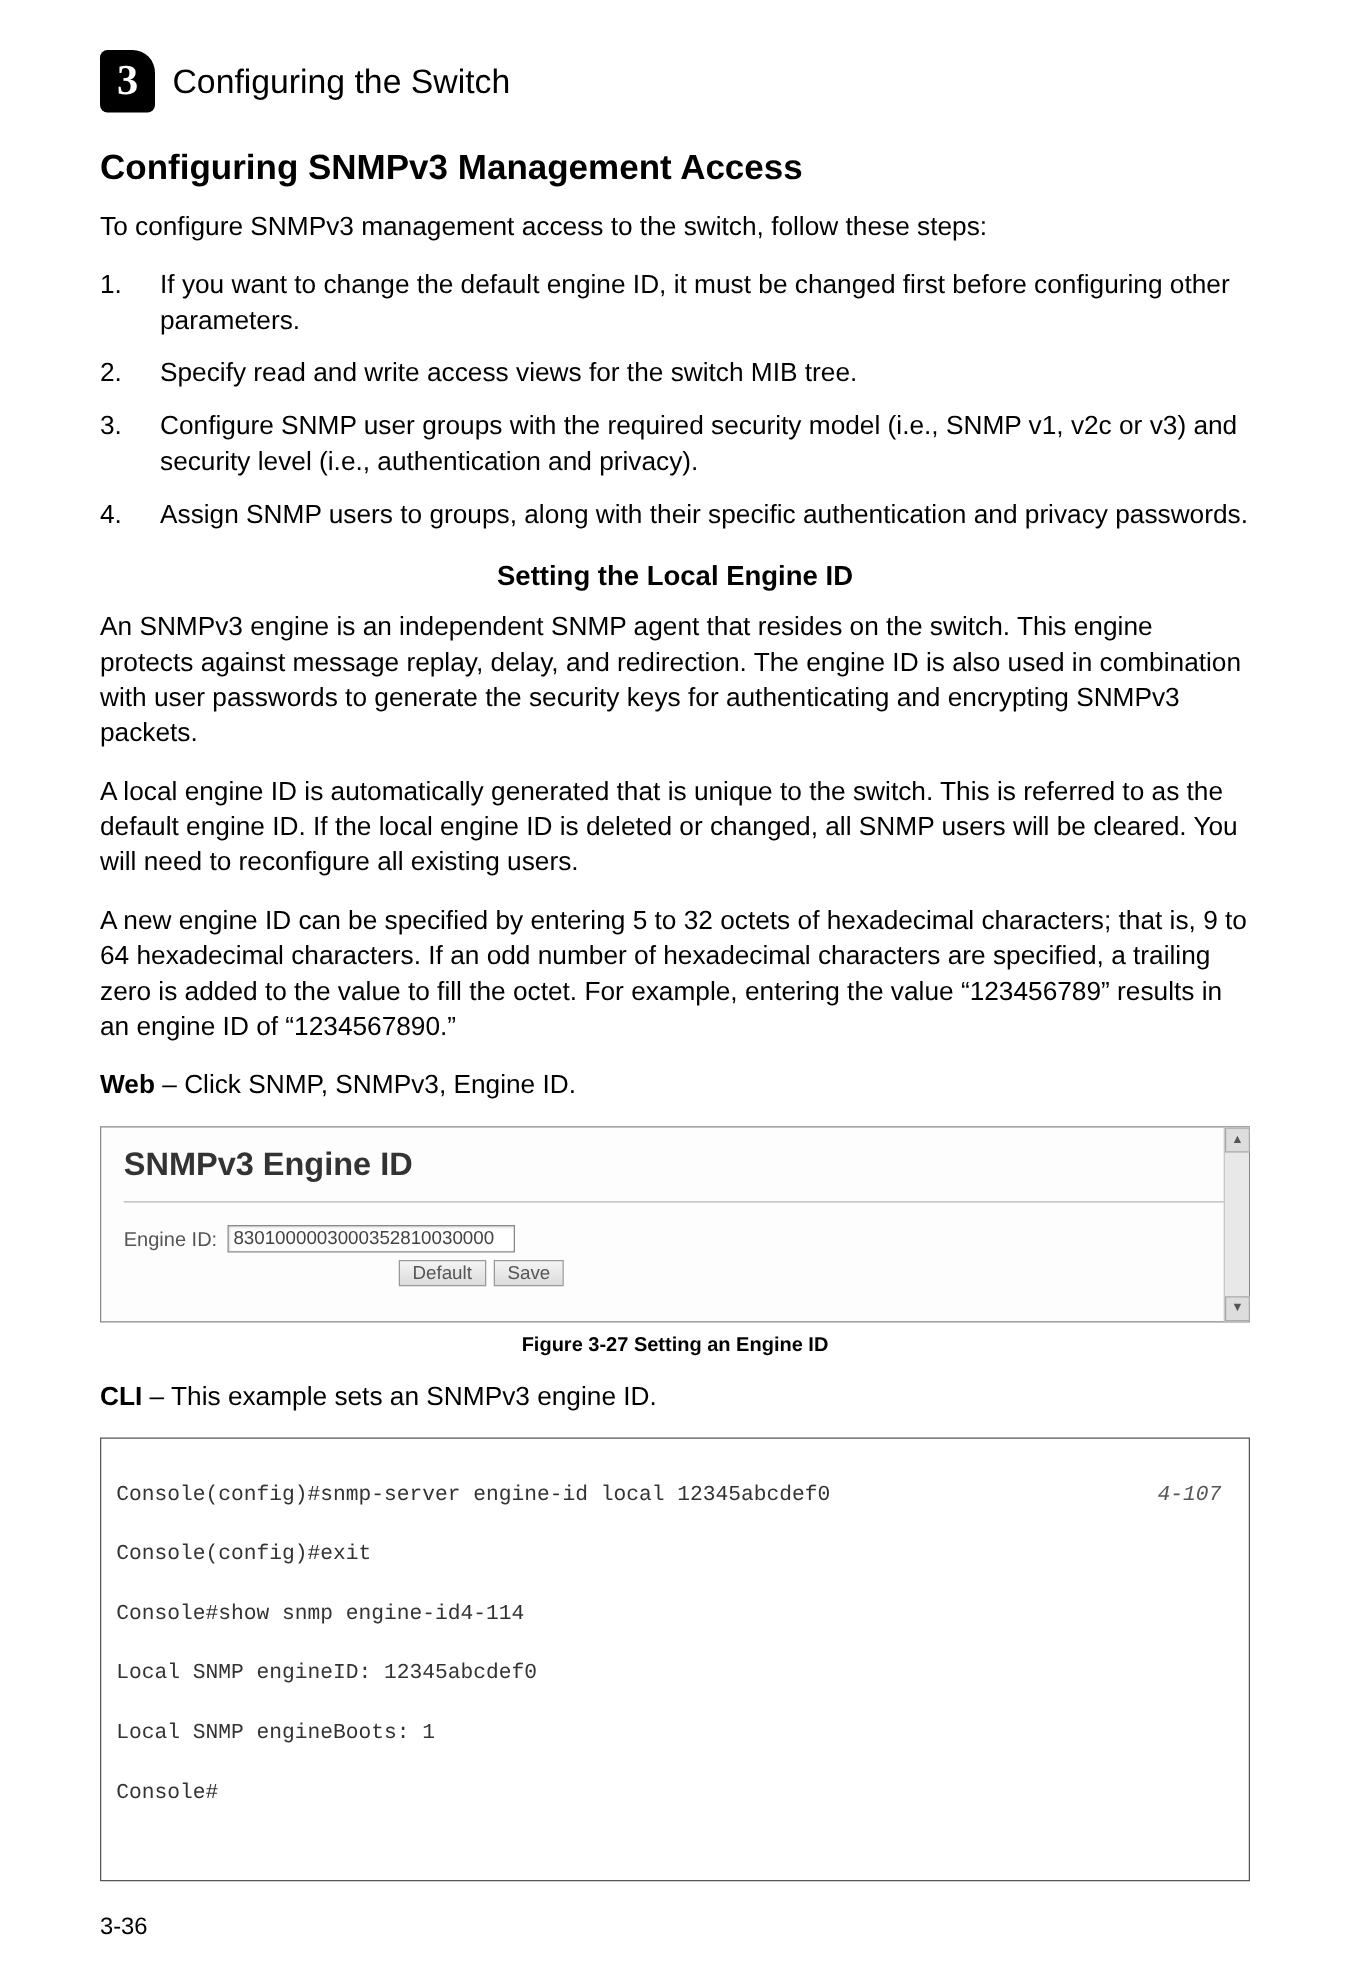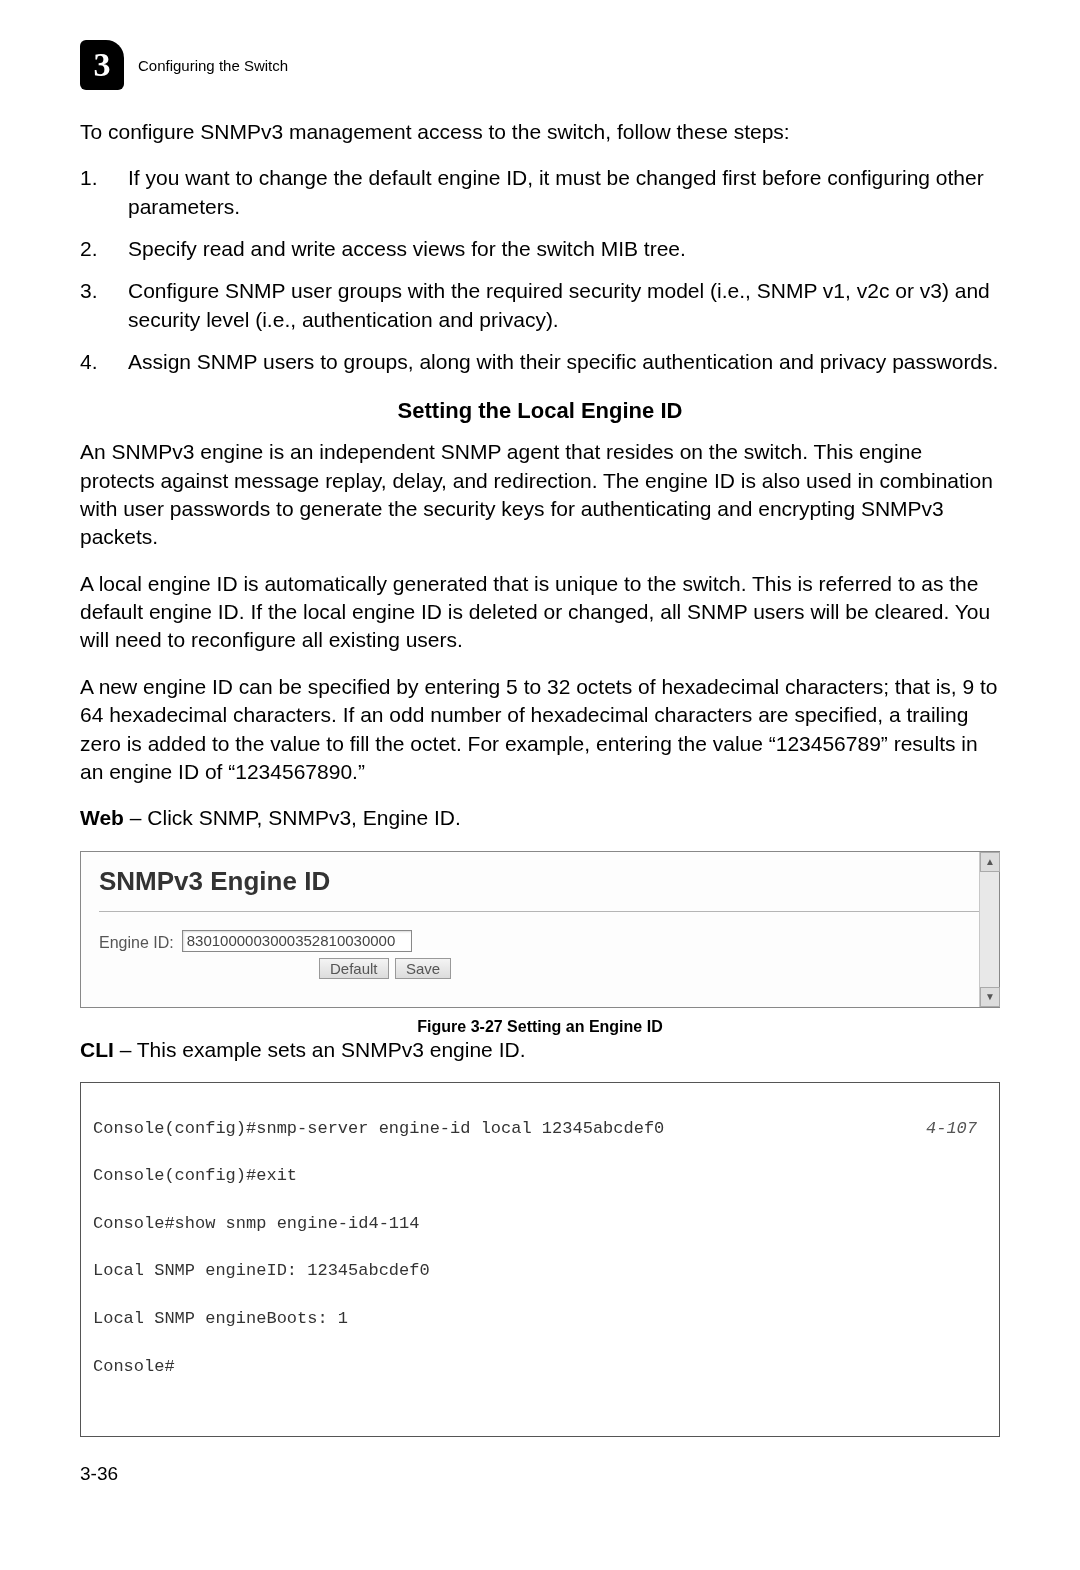--- a/index.html
+++ b/index.html
@@ -1,56 +1,57 @@
 <!DOCTYPE html>
 <html><head>
 <meta charset="utf-8">
 <style>
   * { box-sizing: border-box; margin: 0; padding: 0; }
   html, body { width: 1080px; height: 1570px; background: #fff; font-family: Arial, Helvetica, sans-serif; color: #000; }
   .page { padding: 40px 80px 30px 80px; }
   .header-row { display: flex; align-items: center; gap: 14px; margin-bottom: 28px; }
   .chapter-badge { width: 44px; height: 50px; background: #000; color: #fff; display: flex; align-items: center; justify-content: center; font-weight: 900; font-size: 34px; font-family: "Times New Roman", serif; border-top-left-radius: 6px; border-top-right-radius: 18px; border-bottom-left-radius: 6px; border-bottom-right-radius: 6px; }
-  .chapter-title { font-size: 15px; font-weight: 400; }
+  .chapter-title { font-size: 27px; font-weight: 400; }
   h1.section-heading { font-size: 28px; font-weight: 700; margin-bottom: 18px; }
   p.body-text { font-size: 21px; line-height: 1.35; margin-bottom: 18px; }
   ol.steps { list-style: none; padding-left: 0; margin-bottom: 22px; }
   ol.steps li { display: flex; font-size: 21px; line-height: 1.35; margin-bottom: 14px; }
   ol.steps li .num { width: 48px; flex-shrink: 0; }
   h2.subheading { font-size: 22px; font-weight: 700; margin-bottom: 14px; text-align: center; }
   .bold { font-weight: 700; }
   .screenshot-box { border: 1px solid #888; width: 100%; margin-top: 8px; margin-bottom: 10px; position: relative; background: #fdfdfd; }
   .screenshot-inner { padding: 14px 18px 28px 18px; }
   .panel-title { font-size: 26px; font-weight: 700; color: #333; margin-bottom: 14px; }
   .panel-divider { border: none; border-top: 1px solid #b5b5b5; margin-bottom: 18px; }
   .engine-row { display: flex; align-items: flex-end; gap: 8px; font-size: 16px; color: #555; }
   .engine-label { font-size: 16px; color: #555; }
   .engine-input { font-family: inherit; font-size: 15px; color: #444; border: 1px solid #888; background: #fff; padding: 2px 4px; width: 230px; height: 22px; box-shadow: inset 1px 1px 2px rgba(0,0,0,0.15); }
   .btn-row { margin-top: 6px; margin-left: 220px; }
   .ui-btn { font-size: 15px; color: #555; background: linear-gradient(#f4f4f4,#dcdcdc); border: 1px solid #999; padding: 1px 10px; margin-right: 2px; cursor: pointer; }
   .scroll-rail { position: absolute; right: 0; top: 0; bottom: 0; width: 20px; background: #e8e8e8; border-left: 1px solid #c8c8c8; }
   .scroll-btn { position: absolute; left: 0; width: 20px; height: 20px; background: #ddd; border: 1px solid #aaa; display:flex; align-items:center; justify-content:center; font-size:10px; color:#555; }
   .scroll-btn.up { top: 0; }
   .scroll-btn.down { bottom: 0; }
-  .figure-caption { text-align: center; font-size: 16px; font-weight: 700; }
+  .figure-caption { text-align: center; font-size: 16px; font-weight: 700; margin-bottom: 18px; }
   .cli-box { border: 1px solid #555; padding: 10px 12px; font-family: "Courier New", monospace; font-size: 17px; line-height: 1.4; white-space: pre; overflow: hidden; color: #333; }
   .cli-line { display: flex; justify-content: space-between; text-align: right; }
   .cli-ref { font-style: italic; color: #555; padding-right: 10px;}
   .page-number { font-size: 19px; margin-top: 26px; }
 </style>
 </head>
 <body>
 
 <div class="page">
 
   <div class="header-row">
     <div class="chapter-badge">3</div>
     <div class="chapter-title">Configuring the Switch</div>
   </div>
 
+  <h1 class="section-heading">Configuring SNMPv3 Management Access</h1>
 
   <p class="body-text">To configure SNMPv3 management access to the switch, follow these steps:</p>
 
   <ol class="steps">
     <li>
       <span class="num">1.</span>
       <span>If you want to change the default engine ID, it must be changed first before configuring other parameters.</span>
     </li>
     <li>
       <span class="num">2.</span>

